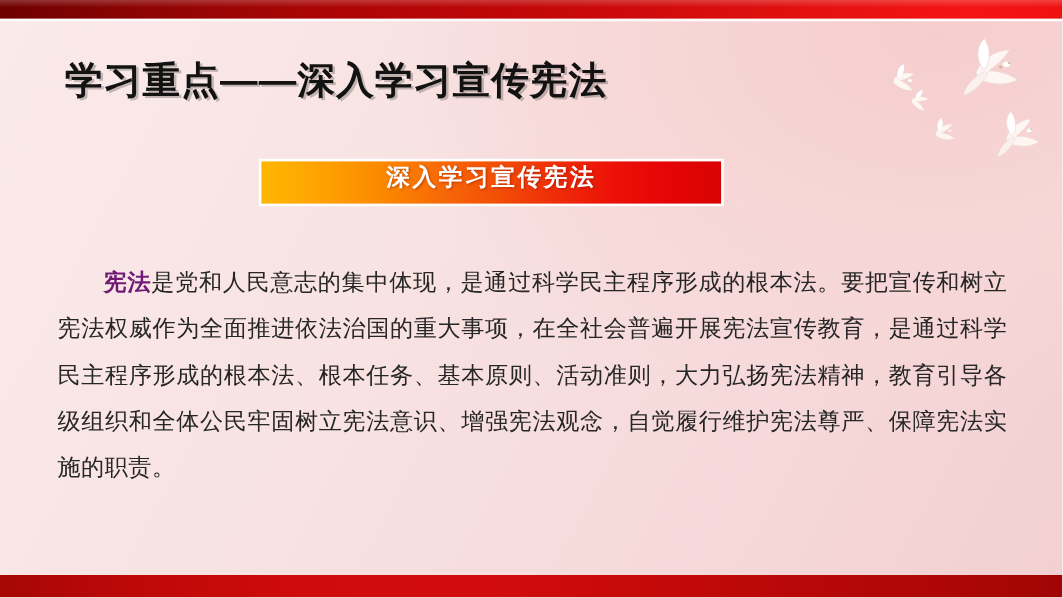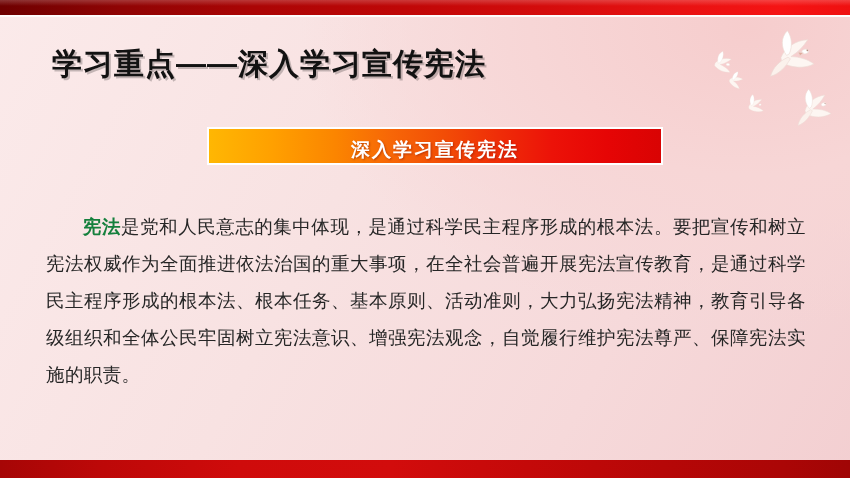--- a/index.html
+++ b/index.html
@@ -76,27 +76,27 @@
     letter-spacing: 1px;
     color: #121212;
     text-shadow: 2px 2px 0 rgba(0,0,0,0.22);
     white-space: nowrap;
   }
   
   .banner {
     position: absolute;
     left: 207px;
     top: 127px;
-    width: 456px;
+    width: 372px;
     height: 38px;
     border: 2px solid #ffffff;
     box-sizing: border-box;
     background: linear-gradient(90deg, #ffb703 0%, #ffa000 14%, #fb8500 28%, #f76707 40%, #f24d06 52%, #ef2d08 64%, #ec1208 76%, #e60505 88%, #d90303 100%);
     display: flex;
-    align-items: flex-end;
+    align-items: flex-start;
     justify-content: center;
   }
   .banner-text {
     font-family: "Liberation Sans", "DejaVu Sans", sans-serif;
     font-weight: bold;
     font-size: 19px;
     letter-spacing: 2px;
     color: #ffffff;
     text-shadow: 1px 1px 2px rgba(120,10,0,0.45);
     white-space: nowrap;
@@ -111,21 +111,21 @@
     font-size: 18.5px;
     line-height: 37px;
     color: #262626;
     text-align: justify;
     text-justify: inter-character;
     letter-spacing: 0.4px;
     text-indent: 2em;
   }
   .body-text .lead {
     font-weight: bold;
-    color: #15803d;
+    color: #701a75;
   }
 </style>
 </head>
 <body>
 
 <div class="slide">
 
   <div class="bg-gradient"></div>
 
   <div class="top-bar">

